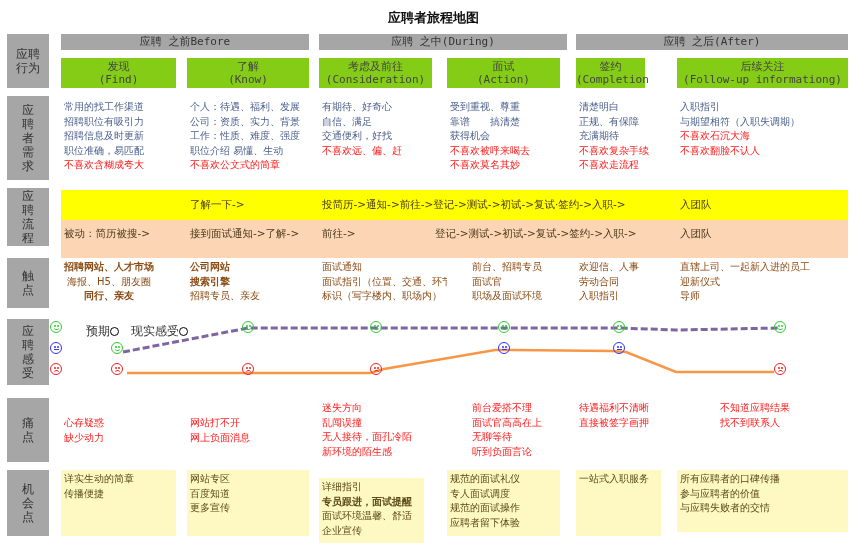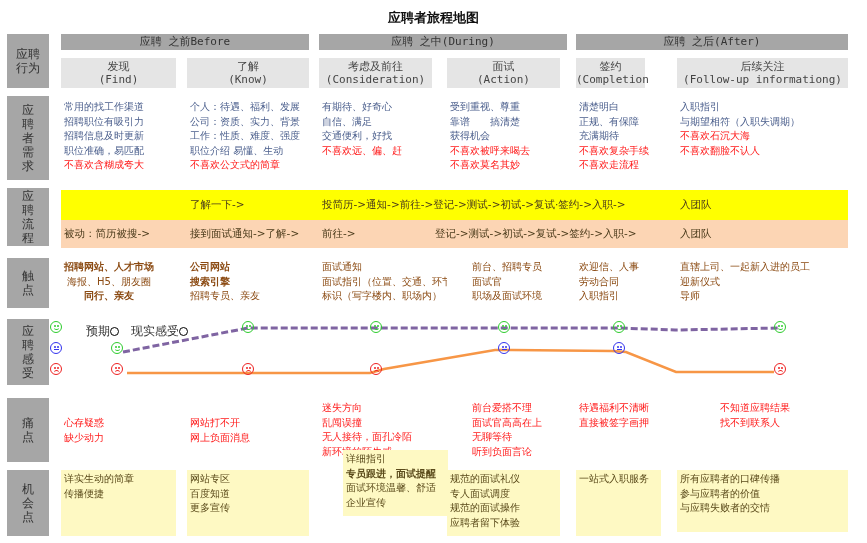--- a/index.html
+++ b/index.html
@@ -1,21 +1,21 @@
 <!DOCTYPE html>
 <html><head>
 <meta charset="utf-8">
 <style>
   * { box-sizing: border-box; margin: 0; padding: 0; }
   body { width: 867px; height: 543px; background: #ffffff; font-family: "DejaVu Sans", "Liberation Sans", sans-serif; position: relative; overflow: hidden; }
   .abs { position: absolute; }
   .title { left: 0; width: 867px; top: 9px; text-align: center; font-size: 13px; font-weight: bold; color: #111; }
   .rowlabel { background: #a6a6a6; color: #333; font-size: 12px; line-height: 14px; text-align: center; display: flex; align-items: center; justify-content: center; left: 7px; width: 42px; }
   .phase { background: #a6a6a6; color: #333; font-size: 11px; height: 16px; line-height: 16px; text-align: center; top: 34px; font-family: "DejaVu Sans Mono", "Liberation Mono", monospace; }
-  .stage { background: #e5e5e5; color: #444; font-size: 11px; line-height: 13px; text-align: center; top: 58px; height: 30px; padding-top: 2px; font-family: "DejaVu Sans Mono", "Liberation Mono", monospace; }
+  .stage { background: #84cc16; color: #444; font-size: 11px; line-height: 13px; text-align: center; top: 58px; height: 30px; padding-top: 2px; font-family: "DejaVu Sans Mono", "Liberation Mono", monospace; }
   .cell { font-size: 10px; line-height: 14.5px; white-space: nowrap; }
   .cell div { white-space: nowrap; }
   .blue { color: #4a5e8c; }
   .red { color: #ff1a1a; }
   .brown { color: #8b4a12; }
   .bold { font-weight: bold; }
   .flowbar { left: 61px; width: 787px; font-size: 10.5px; line-height: 28px; color: #4a3a1a; }
   .flowbar span { position: absolute; white-space: nowrap; }
   .yellow { background: #ffff00; }
   .peach { background: #fcd5b4; }
@@ -143,21 +143,21 @@
   <div class="blue">与期望相符（入职失调期）</div>
   <div class="red">不喜欢石沉大海</div>
   <div class="red">不喜欢翻脸不认人</div>
 </div>
 
 <div class="abs flowbar yellow" style="top:190px;height:30px;">
   <span style="left:129px;">了解一下-&gt;</span>
   <span style="left:261px;">投简历-&gt;通知-&gt;前往-&gt;登记-&gt;测试-&gt;初试-&gt;复试·签约-&gt;入职-&gt;</span>
   <span style="left:619px;">入团队</span>
 </div>
-<div class="abs flowbar peach" style="top:220px;height:28px;line-height:26px;">
+<div class="abs flowbar peach" style="top:220px;height:38px;line-height:26px;">
   <span style="left:3px;">被动：简历被搜-&gt;</span>
   <span style="left:129px;">接到面试通知-&gt;了解-&gt;</span>
   <span style="left:261px;">前往-&gt;</span>
   <span style="left:374px;">登记-&gt;测试-&gt;初试-&gt;复试-&gt;签约-&gt;入职-&gt;</span>
   <span style="left:619px;">入团队</span>
 </div>
 
 <div class="abs cell brown" style="left:64px;top:260px;text-align:center;">
   <div class="bold">招聘网站、人才市场</div>
   <div>海报、H5、朋友圈</div>
@@ -276,21 +276,21 @@
 
 <div class="abs opp" style="left:61px;top:470px;width:115px;height:66px;">
   <div>详实生动的简章</div>
   <div>传播便捷</div>
 </div>
 <div class="abs opp" style="left:187px;top:470px;width:122px;height:66px;">
   <div>网站专区</div>
   <div>百度知道</div>
   <div>更多宣传</div>
 </div>
-<div class="abs opp" style="left:319px;top:450px;width:105px;height:66px;white-space:nowrap;overflow:hidden;margin-left:24px;">
+<div class="abs opp" style="left:319px;top:478px;width:105px;height:66px;white-space:nowrap;overflow:hidden;">
   <div>详细指引</div>
   <div class="bold">专员跟进，面试提醒</div>
   <div>面试环境温馨、舒适</div>
   <div>企业宣传</div>
 </div>
 <div class="abs opp" style="left:447px;top:470px;width:113px;height:66px;">
   <div>规范的面试礼仪</div>
   <div>专人面试调度</div>
   <div>规范的面试操作</div>
   <div>应聘者留下体验</div>

